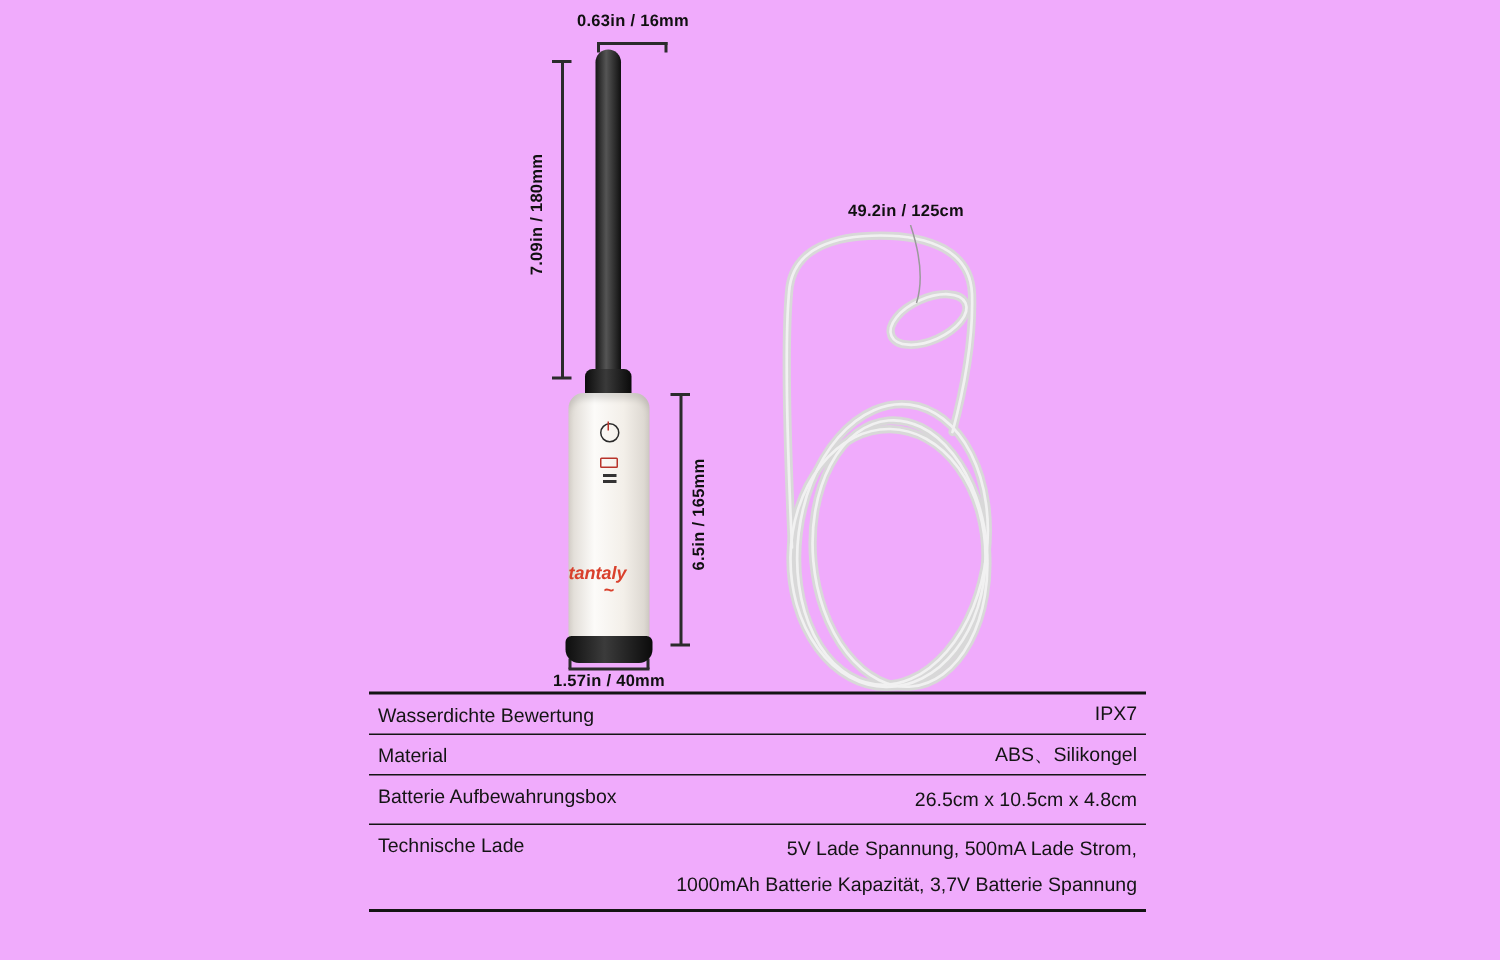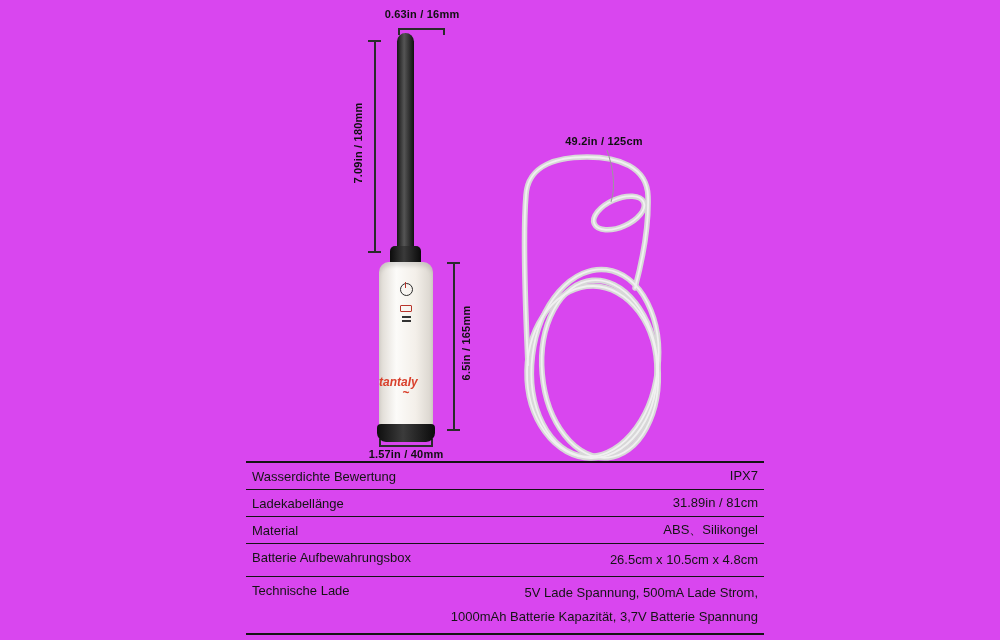--- a/index.html
+++ b/index.html
@@ -1,17 +1,17 @@
 <!DOCTYPE html>
 <html><head>
 <meta charset="utf-8">
 <style>
   html,body { margin:0; padding:0; background:#fff; }
   .stage {
-    position:relative; width:1000px; height:640px; background:#d946ef;
+    position:relative; width:1000px; height:640px; background:#f0abfc;
     font-family:"Liberation Sans", sans-serif; overflow:hidden; color:#111;
   }
 
   
   .dim-label { position:absolute; font-size:11px; font-weight:bold; color:#101010; text-align:center; letter-spacing:0.2px; }
   .rot { transform:rotate(-90deg); }
   .mline-h { position:absolute; height:1.5px; background:#2b2b2b; }
   .mline-v { position:absolute; width:1.5px; background:#2b2b2b; }
 
   
@@ -138,26 +138,20 @@
 
   <div class="spec-table">
 
     <div class="spec-row">
       <div class="row-label">Wasserdichte Bewertung</div>
       <div class="row-values">
           <div class="val">IPX7</div>
         </div>
     </div>
 
-    <div class="spec-row">
-      <div class="row-label">Ladekabellänge</div>
-      <div class="row-values">
-          <div class="val">31.89in / 81cm</div>
-        </div>
-    </div>
 
     <div class="spec-row">
       <div class="row-label">Material</div>
       <div class="row-values">
           <div class="val">ABS、Silikongel</div>
         </div>
     </div>
 
     <div class="spec-row multi">
       <div class="row-label">Batterie Aufbewahrungsbox</div>

